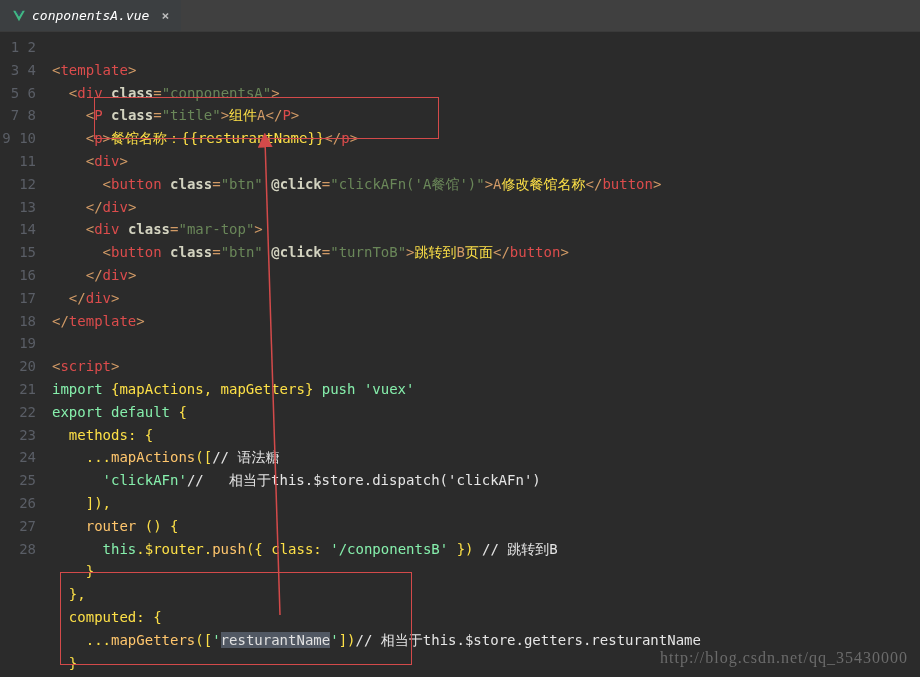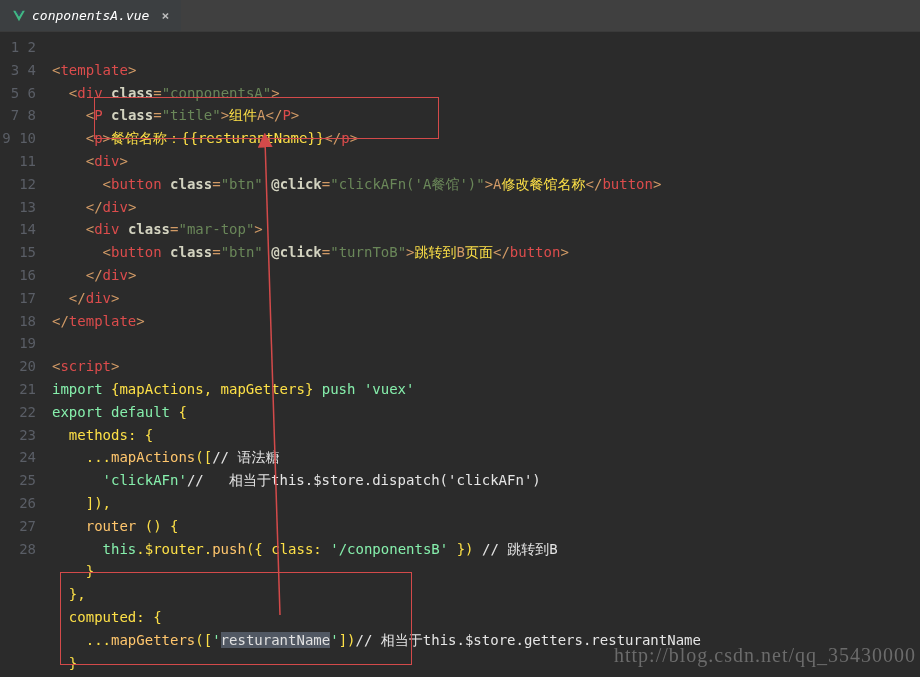--- a/index.html
+++ b/index.html
@@ -89,24 +89,24 @@
     pointer-events: none;
   }
   svg.arrow {
     position: absolute;
     left: 0; top: 0;
     width: 920px; height: 677px;
     pointer-events: none;
   }
   .watermark {
     position: absolute;
-    right: 4px;
+    right: 12px;
     bottom: 10px;
     color: #6b6b6b;
-    font-size: 20px;
+    font-size: 16px;
     font-family: "SimSun","Songti SC",serif;
     letter-spacing: 1px;
   }
 </style>
 </head>
 <body>
 
 <div class="tab-bar">
   <div class="tab">
     <span class="vue-icon">

